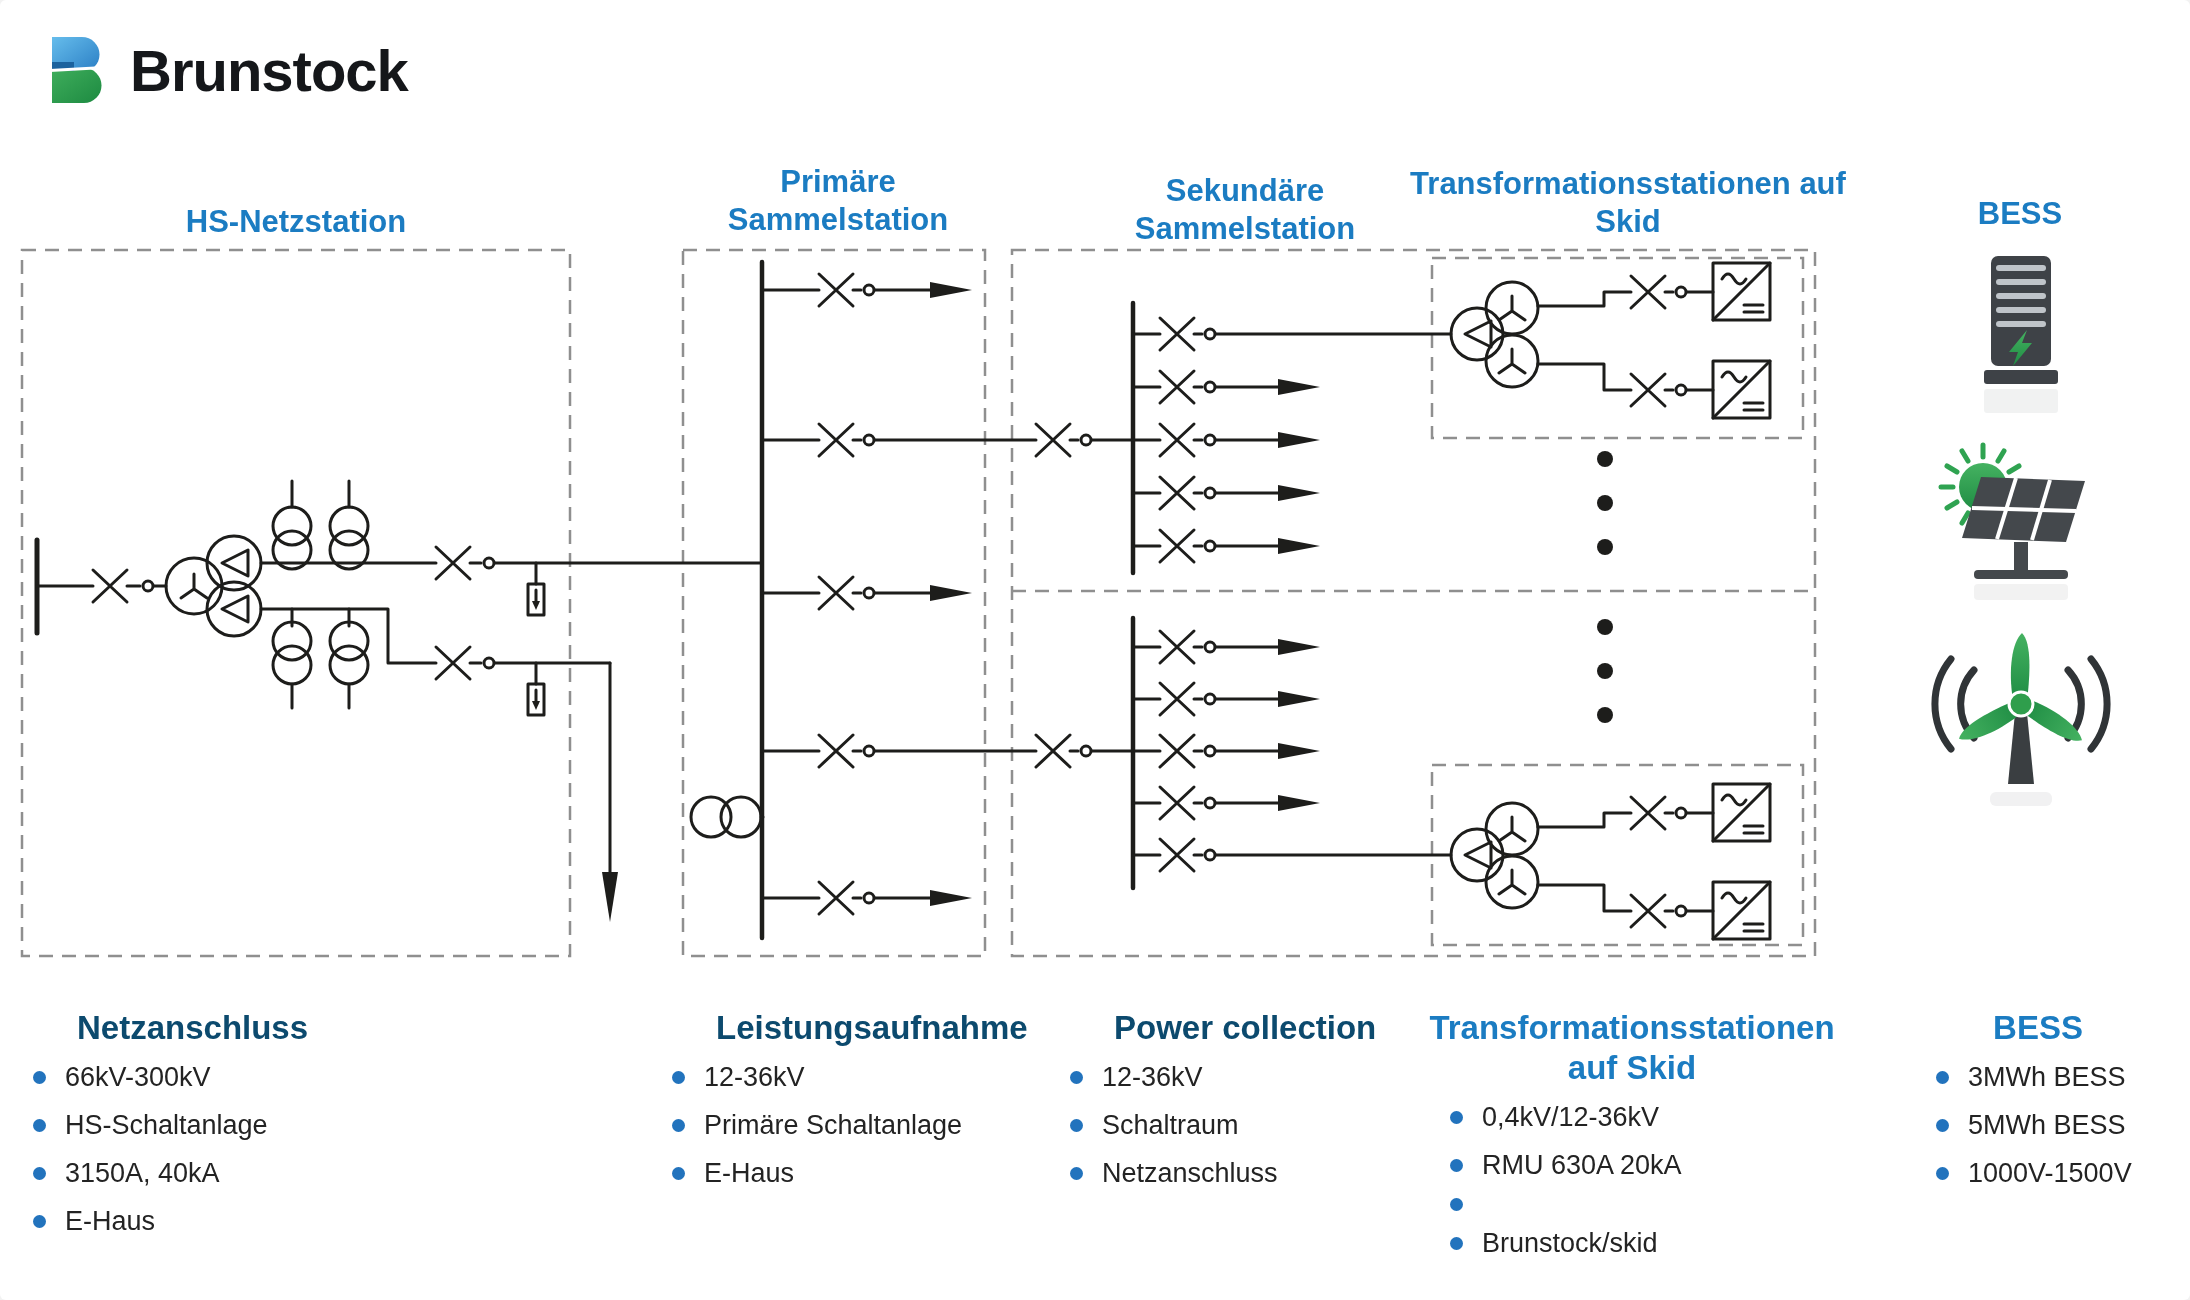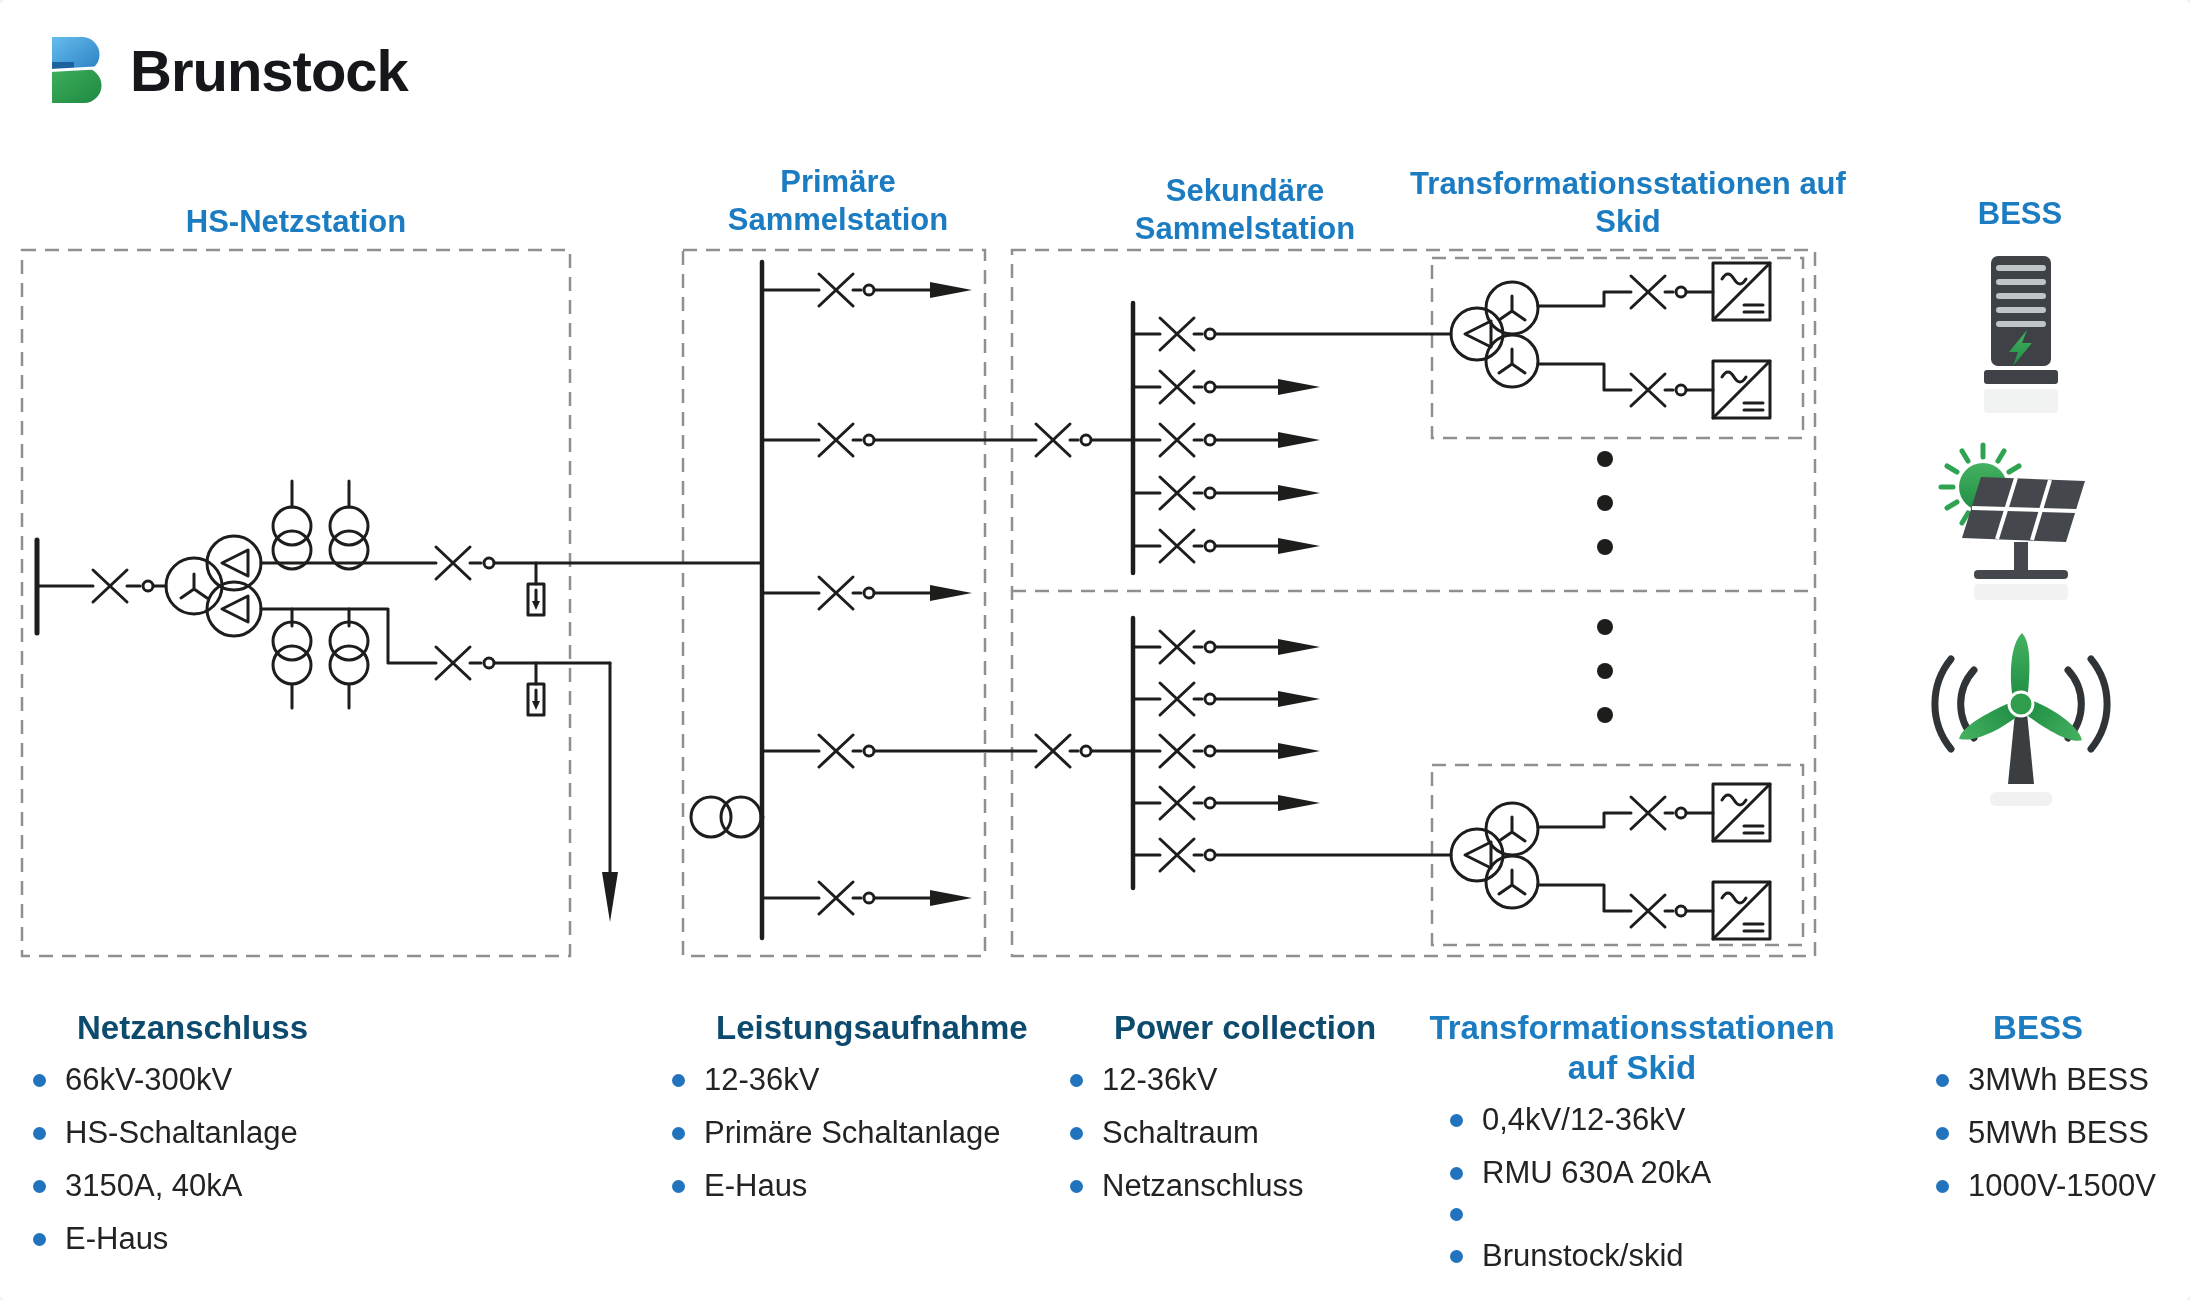--- a/index.html
+++ b/index.html
@@ -23,21 +23,21 @@
   
   .sec-head{position:absolute;text-align:center;font-weight:700;font-size:31px;line-height:38px;
             color:#1b7cc2;}
 
   
   .legend-col{position:absolute;top:1008px;}
   .legend-col h3{margin:0 0 14px 0;font-size:33px;font-weight:700;line-height:40px;}
   .legend-col h3.green{color:#0c4a6e;margin-left:44px;}
   .legend-col h3.blue{color:#1b7cc2;}
   .legend-col ul{list-style:none;margin:0;padding:0;}
-  .legend-col li{display:flex;align-items:center;margin:0 0 17px 0;font-size:31px;color:#232323;}
+  .legend-col li{display:flex;align-items:center;margin:0 0 17px 0;font-size:27px;color:#232323;}
   .dot{width:13px;height:13px;border-radius:50%;background:#2273bd;margin-right:19px;flex:0 0 13px;}
   .center-col h3{text-align:center;}
   .center-col ul{padding-left:38px;}
 </style>
 </head>
 <body>
 
 <div class="canvas">
 
   <div class="logo">

